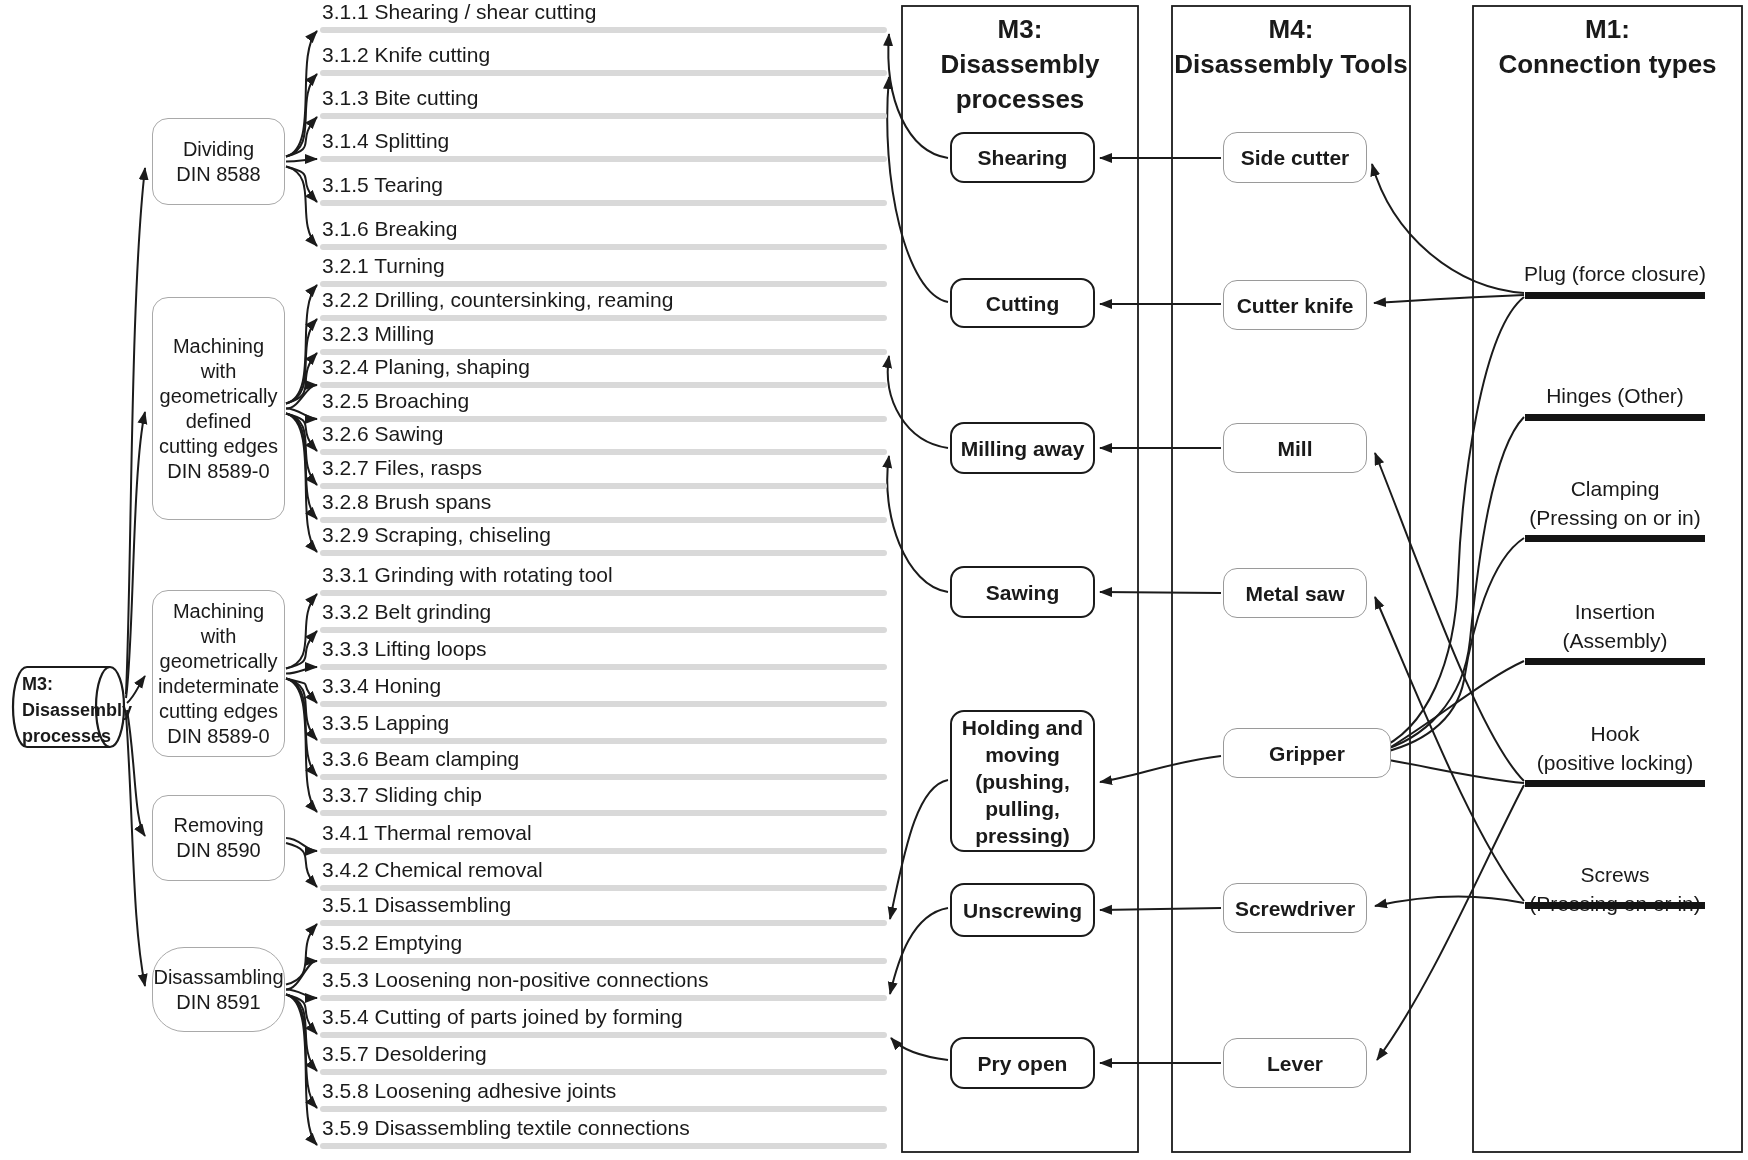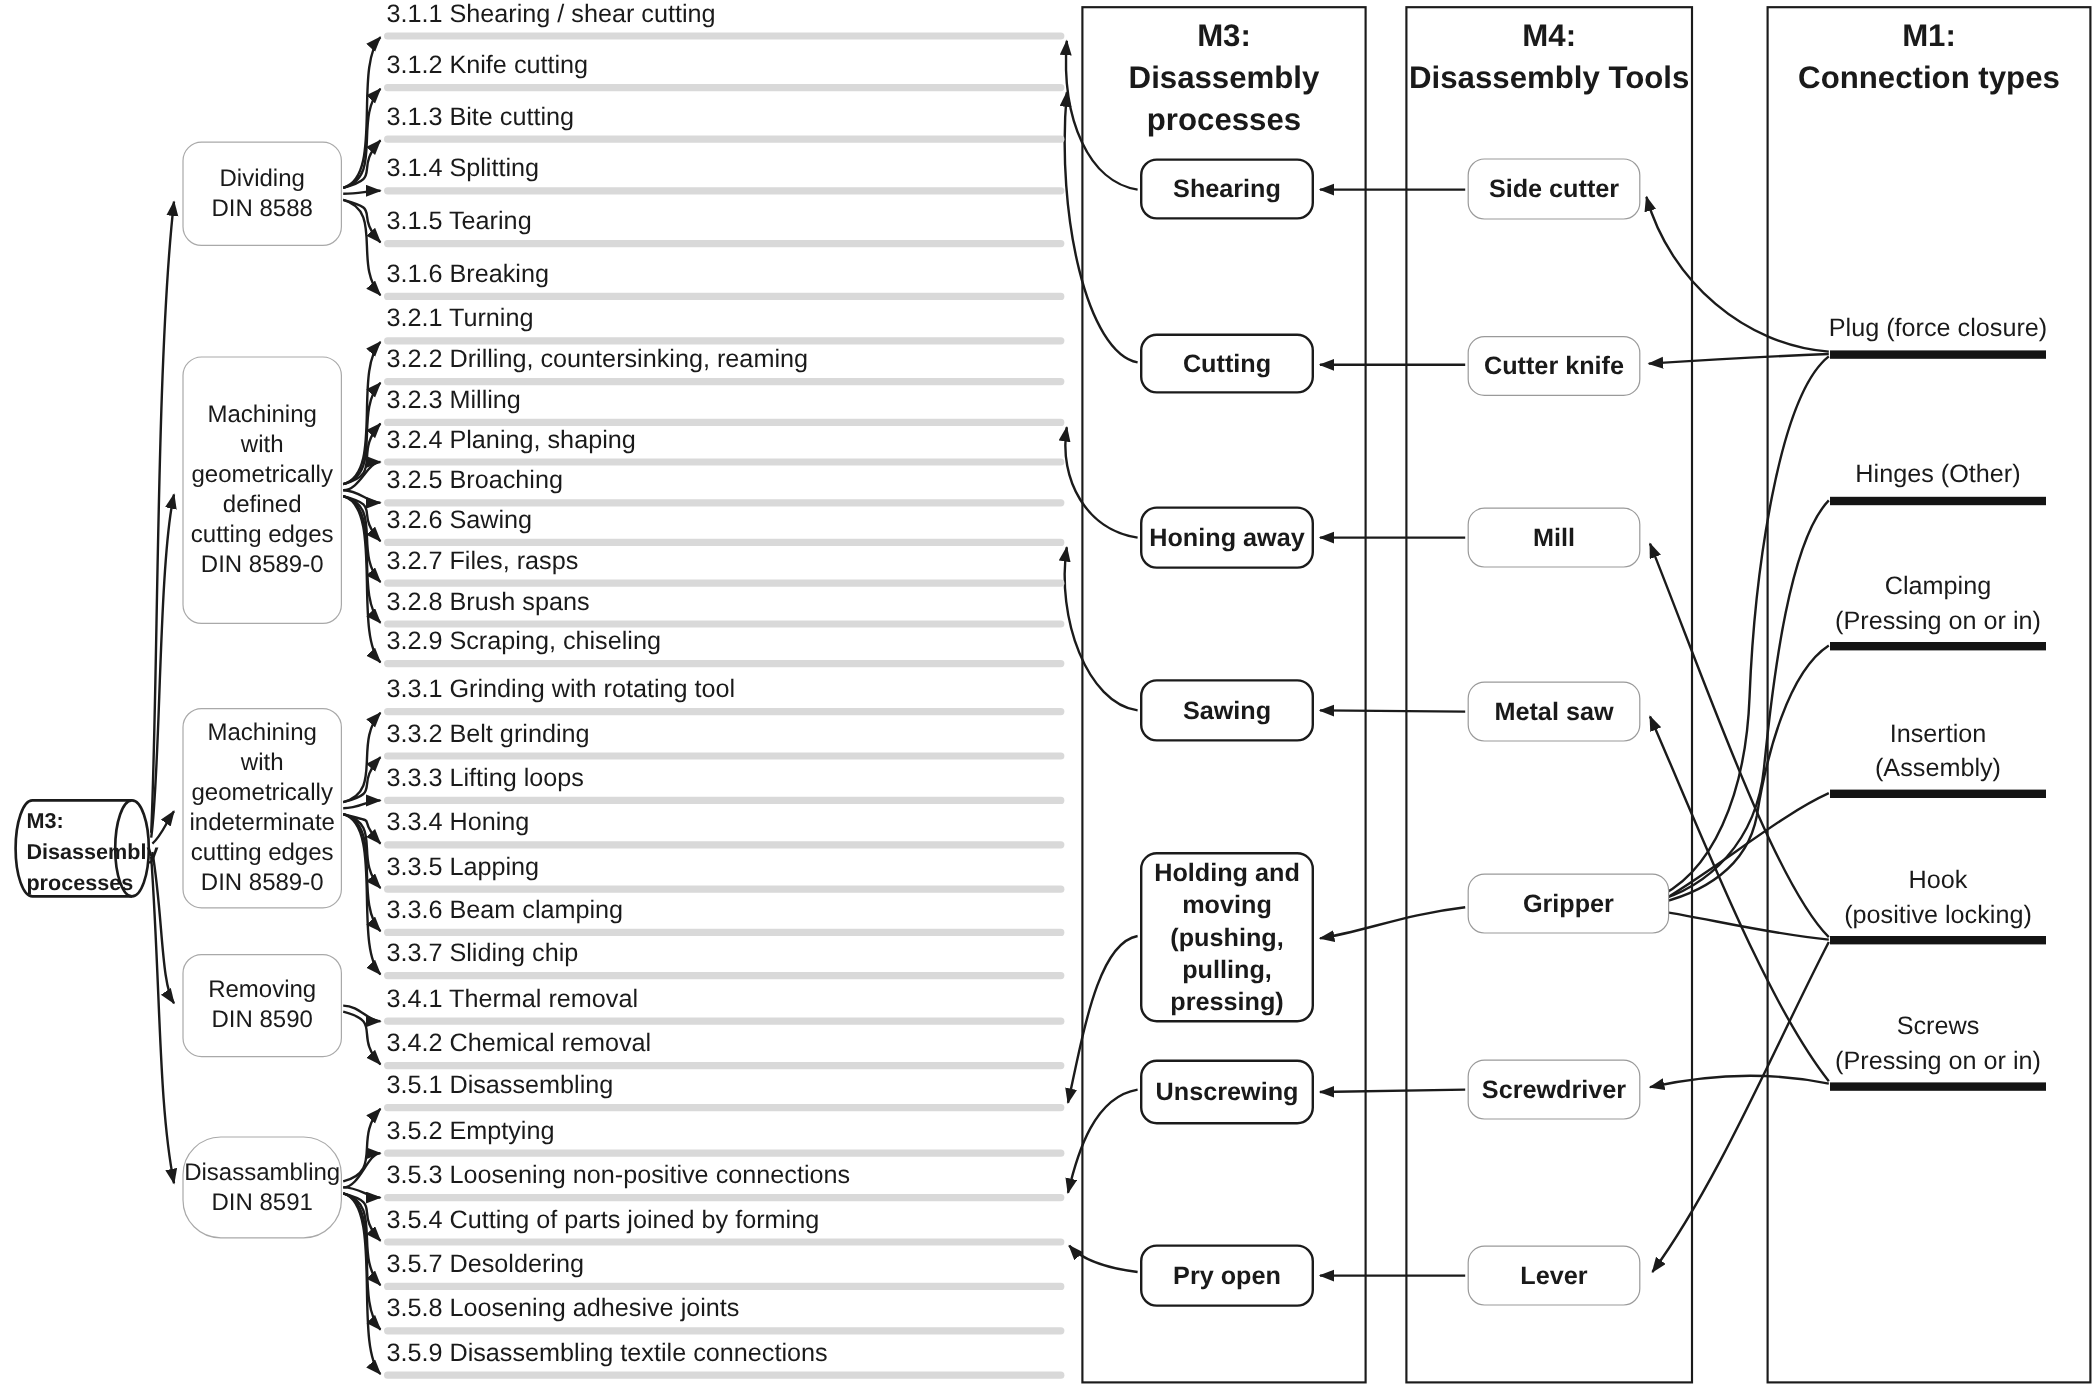--- a/index.html
+++ b/index.html
@@ -210,21 +210,21 @@
       <div class="abs list-item" style="left: 322px; top: 1040px; width: 560px;">3.5.7 Desoldering</div>
       <div class="abs list-bar" style="left: 320px; top: 1069px; width: 567px;"></div>
       <div class="abs list-item" style="left: 322px; top: 1077px; width: 560px;">3.5.8 Loosening adhesive joints</div>
       <div class="abs list-bar" style="left: 320px; top: 1106px; width: 567px;"></div>
       <div class="abs list-item" style="left: 322px; top: 1114px; width: 560px;">3.5.9 Disassembling textile connections</div>
       <div class="abs list-bar" style="left: 320px; top: 1143px; width: 567px;"></div>
     </div>
   <div id="m3-container">
       <div class="abs p-box" style="left: 950px; top: 132px; width: 145px; height: 51px;">Shearing</div>
       <div class="abs p-box" style="left: 950px; top: 278px; width: 145px; height: 50px;">Cutting</div>
-      <div class="abs p-box" style="left: 950px; top: 422px; width: 145px; height: 52px;">Honing away</div>
+      <div class="abs p-box" style="left: 950px; top: 422px; width: 145px; height: 52px;">Milling away</div>
       <div class="abs p-box" style="left: 950px; top: 566px; width: 145px; height: 52px;">Sawing</div>
       <div class="abs p-box" style="left: 950px; top: 710px; width: 145px; height: 142px;">Holding and moving (pushing, pulling, pressing)</div>
       <div class="abs p-box" style="left: 950px; top: 883px; width: 145px; height: 54px;">Unscrewing</div>
       <div class="abs p-box" style="left: 950px; top: 1037px; width: 145px; height: 52px;">Pry open</div>
     </div>
   <div id="m4-container">
       <div class="abs t-box" style="left: 1223px; top: 132px; width: 144px; height: 51px;">Side cutter</div>
       <div class="abs t-box" style="left: 1223px; top: 280px; width: 144px; height: 50px;">Cutter knife</div>
       <div class="abs t-box" style="left: 1223px; top: 423px; width: 144px; height: 50px;">Mill</div>
       <div class="abs t-box" style="left: 1223px; top: 568px; width: 144px; height: 50px; text-align: right;">Metal saw</div>
@@ -250,18 +250,18 @@
         <div class="abs " style="position: static;">Insertion</div>
         <div class="abs " style="position: static;">(Assembly)</div>
       </div>
       <div class="abs m1-bar" style="left: 1525px; top: 658px; width: 180px;"></div>
       <div class="abs m1-label" style="left: 1500px; top: 719px; width: 230px;">
         <div class="abs " style="position: static;">Hook</div>
         <div class="abs " style="position: static;">(positive locking)</div>
       </div>
       <div class="abs m1-bar" style="left: 1525px; top: 780px; width: 180px;"></div>
       <div class="abs m1-label" style="left: 1500px; top: 841px; width: 230px;">
-        <div class="abs " style="position: static;">Screws</div>
+        <div class="abs " style="position: static; margin-top: 19px;">Screws</div>
         <div class="abs " style="position: static;">(Pressing on or in)</div>
       </div>
       <div class="abs m1-bar" style="left: 1525px; top: 902px; width: 180px;"></div>
     </div>
 </div>
 
 </body></html>

